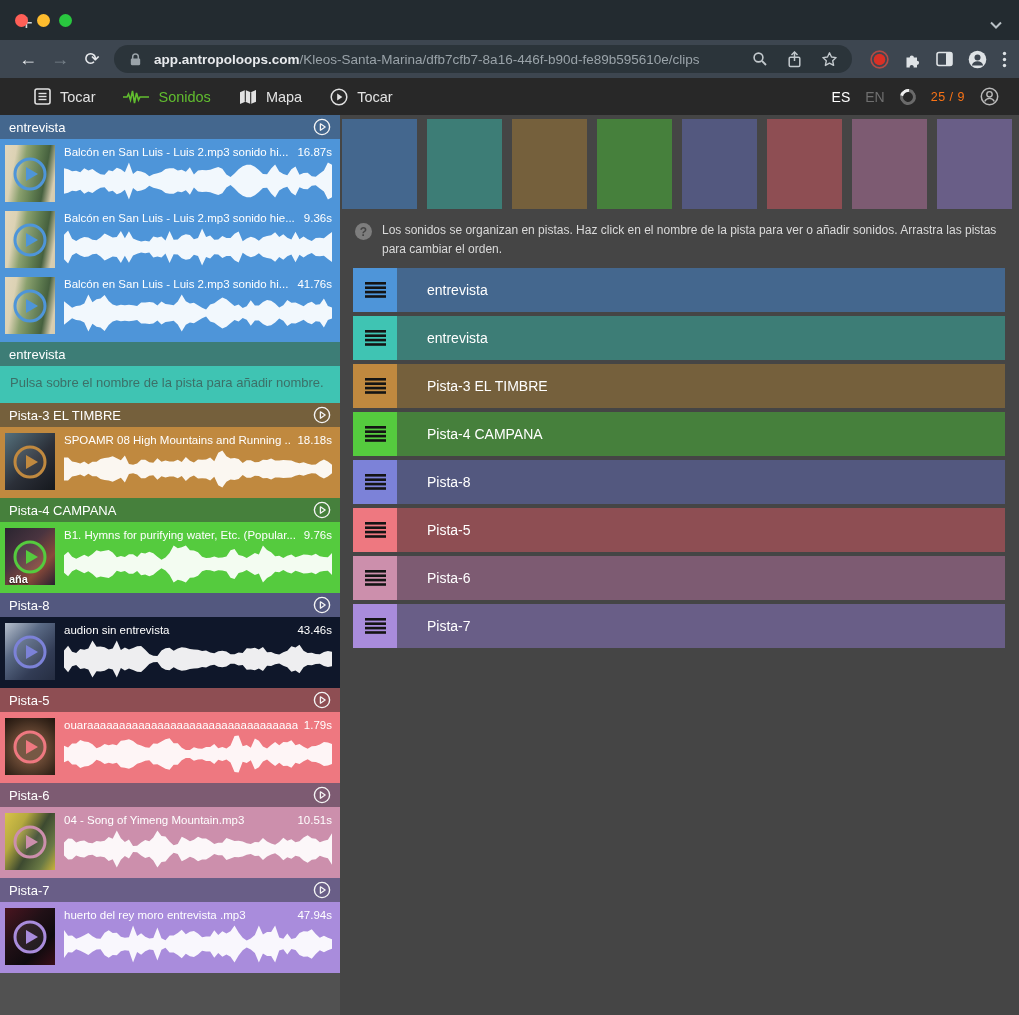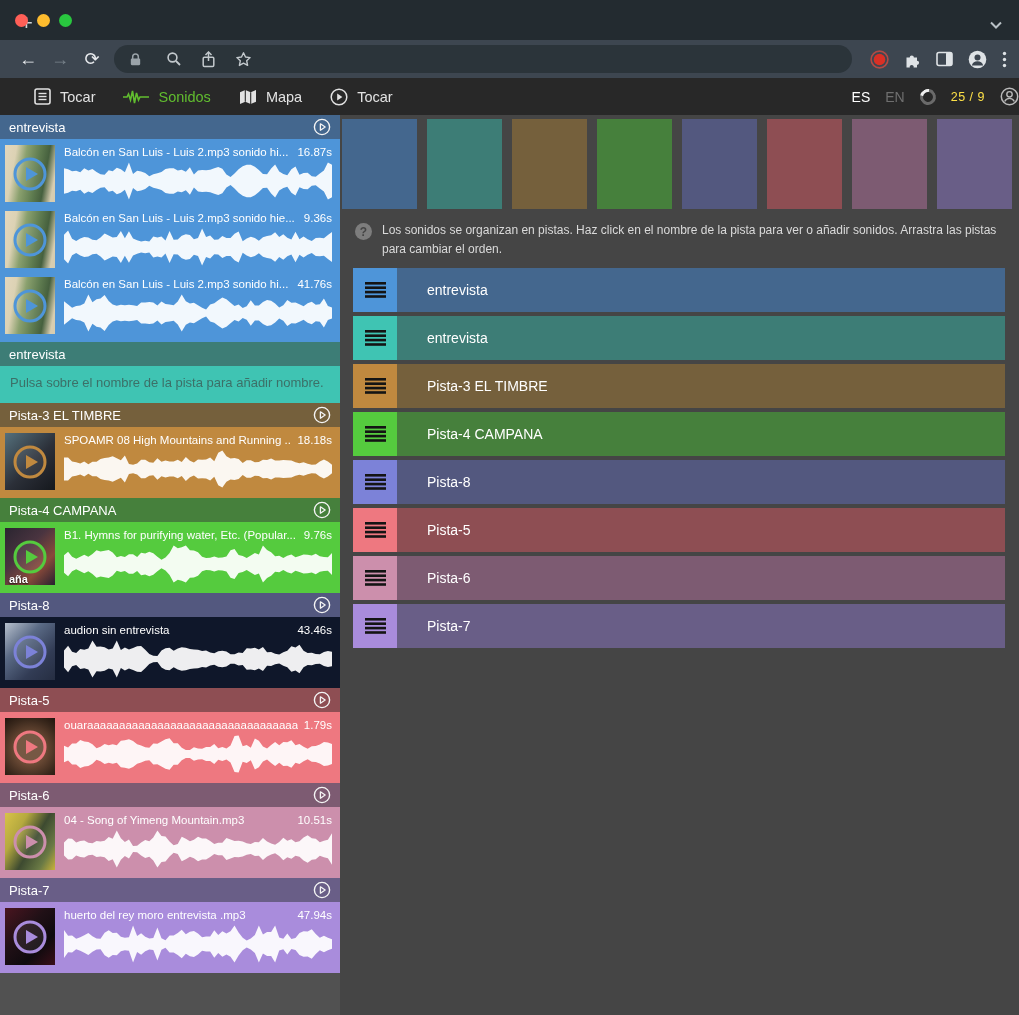--- a/index.html
+++ b/index.html
@@ -40,26 +40,26 @@
       linear-gradient(95deg,#4a5244 0%,#6a7058 10%,#97917b 24%,#b0a489 34%,#8e9383 47%,#a89d84 59%,#96543f 66%,#7e8470 74%,#958a74 86%,#5f6654 100%);
   }
   .map-banner::after { content:""; position:absolute; left:212px; top:-8px; width:58px; height:32px;
       border:2px solid #f2c21a; transform:skewX(-14deg) rotate(2deg); }
   .banner-title { position:relative; z-index:1; color:#fff; font-size:14.5px; font-weight:bold;
       padding-left:9px; white-space:nowrap; text-shadow:0 1px 3px rgba(0,0,0,.85); }
   .banner-title .sep { font-weight:bold; padding:0 6px; }
   .nav-items { display:flex; align-items:center; gap:28px; margin-left:34px; }
   .nav-item { display:flex; align-items:center; gap:9px; font-size:14.5px; color:#e2e2e2; cursor:pointer; }
   .nav-item.active { color:#61bd2f;align-items:center; }
-  .header-right { margin-left:auto; display:flex; align-items:center; gap:15px; padding-right:0; }
+  .header-right { margin-left:auto; display:flex; align-items:center; gap:15px; padding-right:20px; }
   .lang { font-size:14px; color:#fff; }
   .lang.dim { color:#6f6f6f; }
   .spinner { width:16px; height:16px; border-radius:50%; border:3px solid #6a6a6a; border-top-color:#efefef;
              transform:rotate(-35deg); }
-  .counter { color:#fde047; font-size:12.5px; letter-spacing:.5px; }
+  .counter { color:#f97316; font-size:12.5px; letter-spacing:.5px; }
 
   
   .app-body { display:flex; height:900px; }
   .sidebar { width:340px; flex-shrink:0; background:#515151; overflow:hidden; }
 
   .track-header { height:24px; display:flex; align-items:center; padding:0 9px; color:#fff; font-size:13px; }
   .track-name { flex:1; white-space:nowrap; overflow:hidden; }
   .clips { padding:2px 0 3px; }
   .clip { height:66px; display:flex; padding:4px 8px 4px 5px; }
   .thumb { width:50px; height:57px; flex-shrink:0; position:relative; overflow:hidden; }
@@ -117,20 +117,21 @@
 
 <div class="toolbar">
   <span class="navbtn">←</span>
   <span class="navbtn dim">→</span>
   <span class="navbtn">⟳</span>
   <div class="omnibox">
     <svg width="15" height="15" viewBox="0 0 16 16" style="margin-right:11px;flex-shrink:0;">
       <rect x="3" y="7" width="10" height="7" rx="1.2" fill="#9aa3a9"></rect>
       <path d="M5 7.5 V5 a3 3 0 0 1 6 0 V7.5" fill="none" stroke="#9aa3a9" stroke-width="1.6"></path>
     </svg>
+    <span class="url"><span class="domain">app.antropoloops.com</span><span class="path">/Kleos-Santa-Marina/dfb7cfb7-8a16-446f-b90d-fe89b595610e/clips</span></span>
     <span class="omni-icons">
       <svg width="16" height="16" viewBox="0 0 16 16">
         <circle cx="6.5" cy="6.5" r="4.4" fill="none" stroke="#c3c9cd" stroke-width="1.6"></circle>
           <line x1="10" y1="10" x2="14" y2="14" stroke="#c3c9cd" stroke-width="1.8"></line>
       </svg>
       <svg width="15" height="17" viewBox="0 0 15 17">
         <rect x="2.2" y="6.2" width="10.6" height="9.3" rx="1.2" fill="none" stroke="#c3c9cd" stroke-width="1.5"></rect>
         <line x1="7.5" y1="1.5" x2="7.5" y2="10" stroke="#c3c9cd" stroke-width="1.5"></line>
         <polyline points="4.5,4 7.5,1 10.5,4" fill="none" stroke="#c3c9cd" stroke-width="1.5"></polyline>
       </svg>

